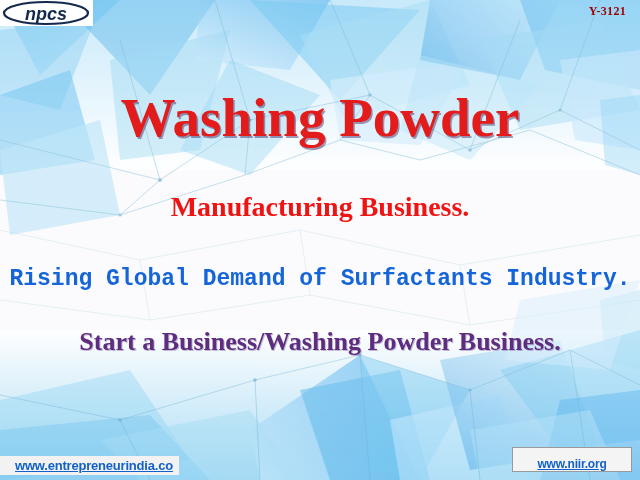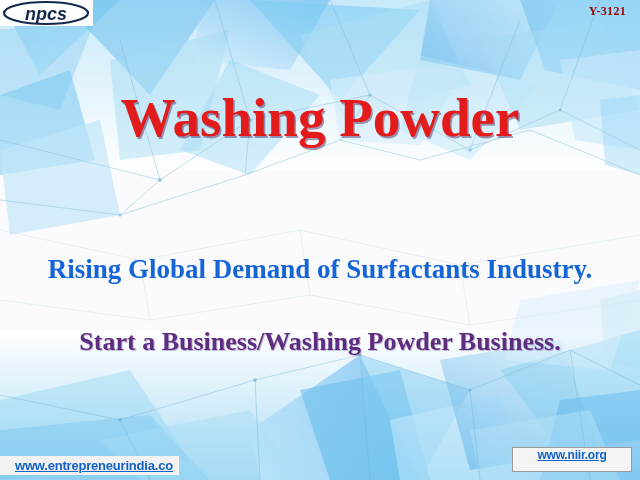--- a/index.html
+++ b/index.html
@@ -81,25 +81,26 @@
 
   #sub-manufacturing {
     top: 190px;
     font-size: 28px;
     line-height: 34px;
     color: #ef1414;
     letter-spacing: 0px;
   }
 
   #sub-demand {
-    top: 252px;
-    font-size: 27px;
+    top: 262px;
+    font-size: 23px;
     line-height: 34px;
     color: #1565d8;
     letter-spacing: 0px;
+    font-family: Liberation Mono, monospace;
   }
 
   #sub-start {
     top: 325px;
     font-size: 26px;
     line-height: 34px;
     color: #5e2d80;
     text-shadow: 1px 1px 0 rgba(120,90,150,0.40);
     letter-spacing: 0px;
   }
@@ -122,21 +123,21 @@
   #footer-right-box {
     position: absolute;
     right: 8px;
     bottom: 8px;
     width: 120px;
     height: 25px;
     background: #f4f4f4;
     border: 1px solid #9a9a9a;
     box-sizing: border-box;
     display: flex;
-    align-items: flex-start;
+    align-items: flex-end;
     justify-content: center;
   }
   #footer-right {
     font-family: "Liberation Sans", sans-serif;
     font-weight: bold;
     font-size: 12px;
     color: #1161c8;
     text-decoration: underline;
     letter-spacing: -0.2px;
   }
@@ -253,20 +254,21 @@
       <rect x="0" y="0" width="93" height="26" fill="#ffffff"></rect>
       <ellipse cx="46" cy="13" rx="42" ry="11" fill="none" stroke="#12284c" stroke-width="2.2"></ellipse>
       <text x="46" y="20" text-anchor="middle" font-family="Liberation Sans, sans-serif" font-size="18" font-weight="bold" font-style="italic" fill="#12284c">npcs</text>
     </svg>
   </div>
 
   <div id="code-badge">Y-3121</div>
 
   <div id="headlines">
     <div class="line" id="title-main">Washing Powder</div>
+    <div class="line" id="sub-manufacturing">Manufacturing Business.</div>
     <div class="line" id="sub-demand">Rising Global Demand of Surfactants Industry.</div>
     <div class="line" id="sub-start">Start a Business/Washing Powder Business.</div>
   </div>
 
   <a id="footer-left" href="#">www.entrepreneurindia.co</a>
 
   <div id="footer-right-box">
     <a id="footer-right" href="#">www.niir.org</a>
   </div>
 

